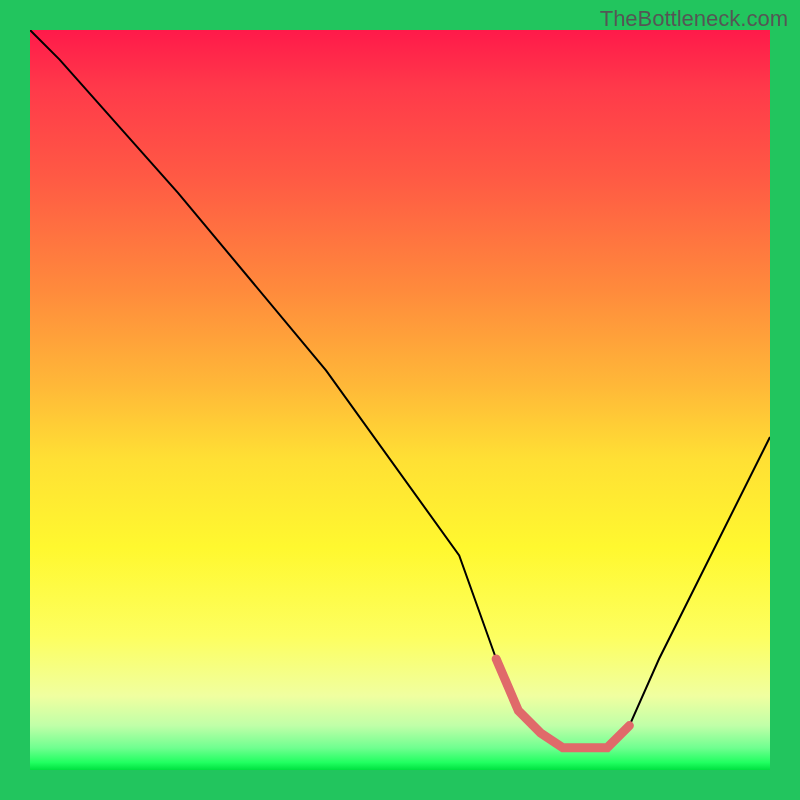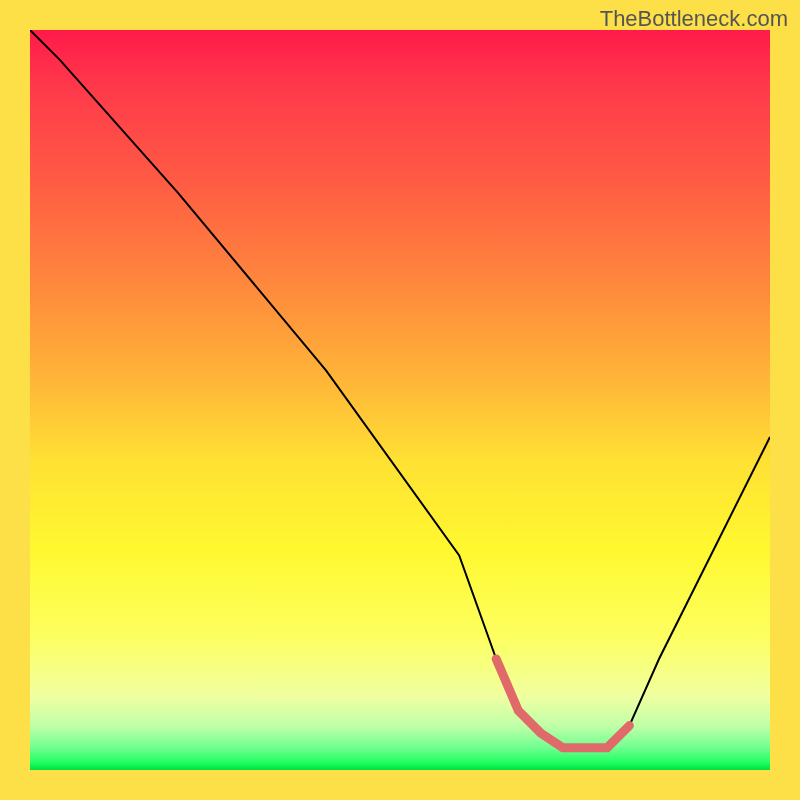--- a/index.html
+++ b/index.html
@@ -7,21 +7,21 @@
     padding: 0;
     background: #000;
     width: 800px;
     height: 800px;
     position: relative;
     font-family: Arial, sans-serif;
   }
   .outer {
     width: 800px;
     height: 800px;
-    background: #fde047;
+    background: #22c55e;
     position: relative;
   }
   .watermark {
     position: absolute;
     top: 6px;
     right: 12px;
     color: #555;
     font-size: 22px;
     font-weight: 500;
     z-index: 10;

